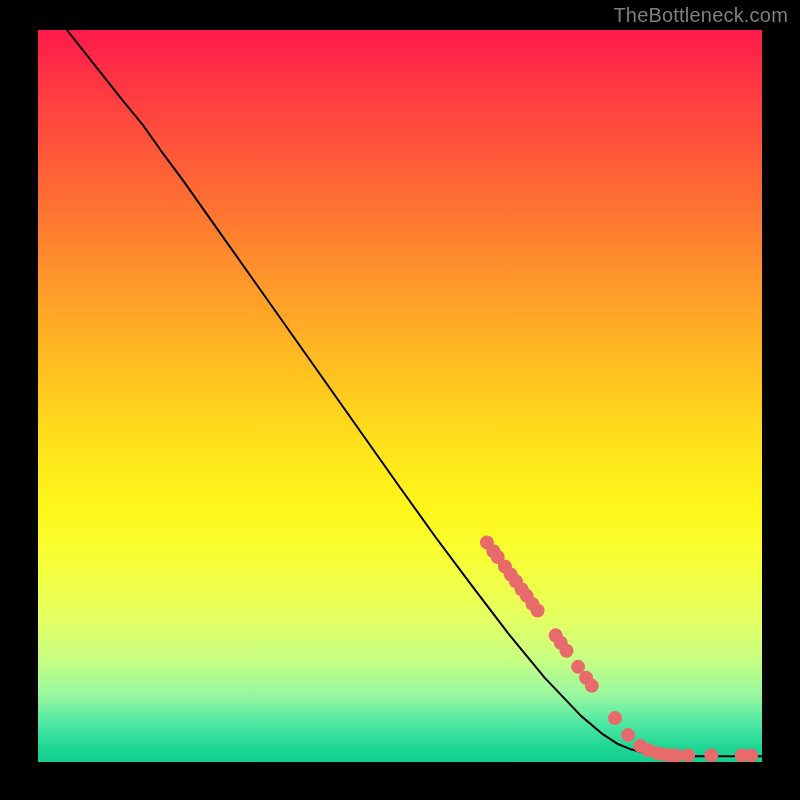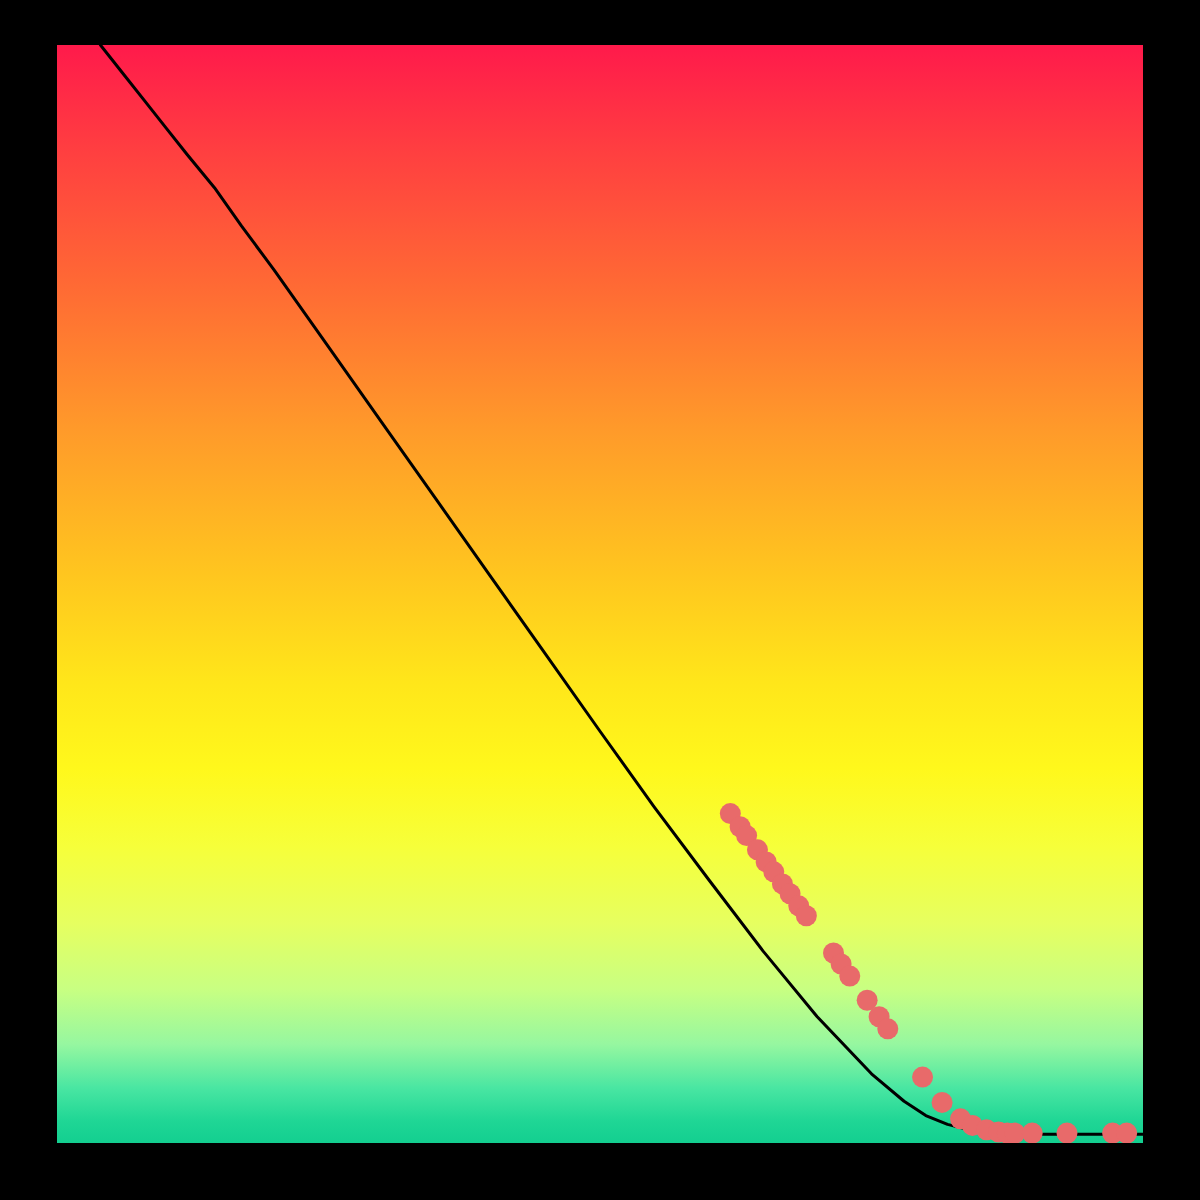--- a/index.html
+++ b/index.html
@@ -49,20 +49,21 @@
   svg.overlay {
     position: absolute;
     inset: 0;
     width: 100%;
     height: 100%;
   }
 </style>
 </head>
 <body>
 <div class="outer">
+  <div class="attribution">TheBottleneck.com</div>
   <div class="plot">
     <div class="gradient"></div>
     <svg class="overlay" viewBox="0 0 724 732" preserveAspectRatio="none">
       <g id="curve-group">
           <path d="M28.96,0.00 L43.44,18.30 L57.92,36.60 L72.40,54.90 L86.88,73.20 L104.98,95.16 L123.08,120.78 L144.80,150.06 L181.00,201.30 L217.20,252.54 L253.40,303.78 L289.60,355.02 L325.80,406.26 L362.00,457.50 L398.20,508.01 L434.40,556.32 L470.60,603.90 L506.80,647.82 L543.00,685.88 L564.72,704.18 L579.20,713.70 L593.68,719.56 L608.16,723.22 L622.64,725.41 L651.60,726.14 L687.80,726.14 L724.00,726.14" fill="none" stroke="#000000" stroke-width="2" stroke-linecap="round" stroke-linejoin="round"></path>
         </g>
       <g id="points-group">
           <circle cx="448.88" cy="512.40" r="7" fill="#e86a6a" stroke="#c94f4f" stroke-width="0"></circle>
           <circle cx="455.40" cy="521.18" r="7" fill="#e86a6a" stroke="#c94f4f" stroke-width="0"></circle>
           <circle cx="459.74" cy="527.04" r="7" fill="#e86a6a" stroke="#c94f4f" stroke-width="0"></circle>

